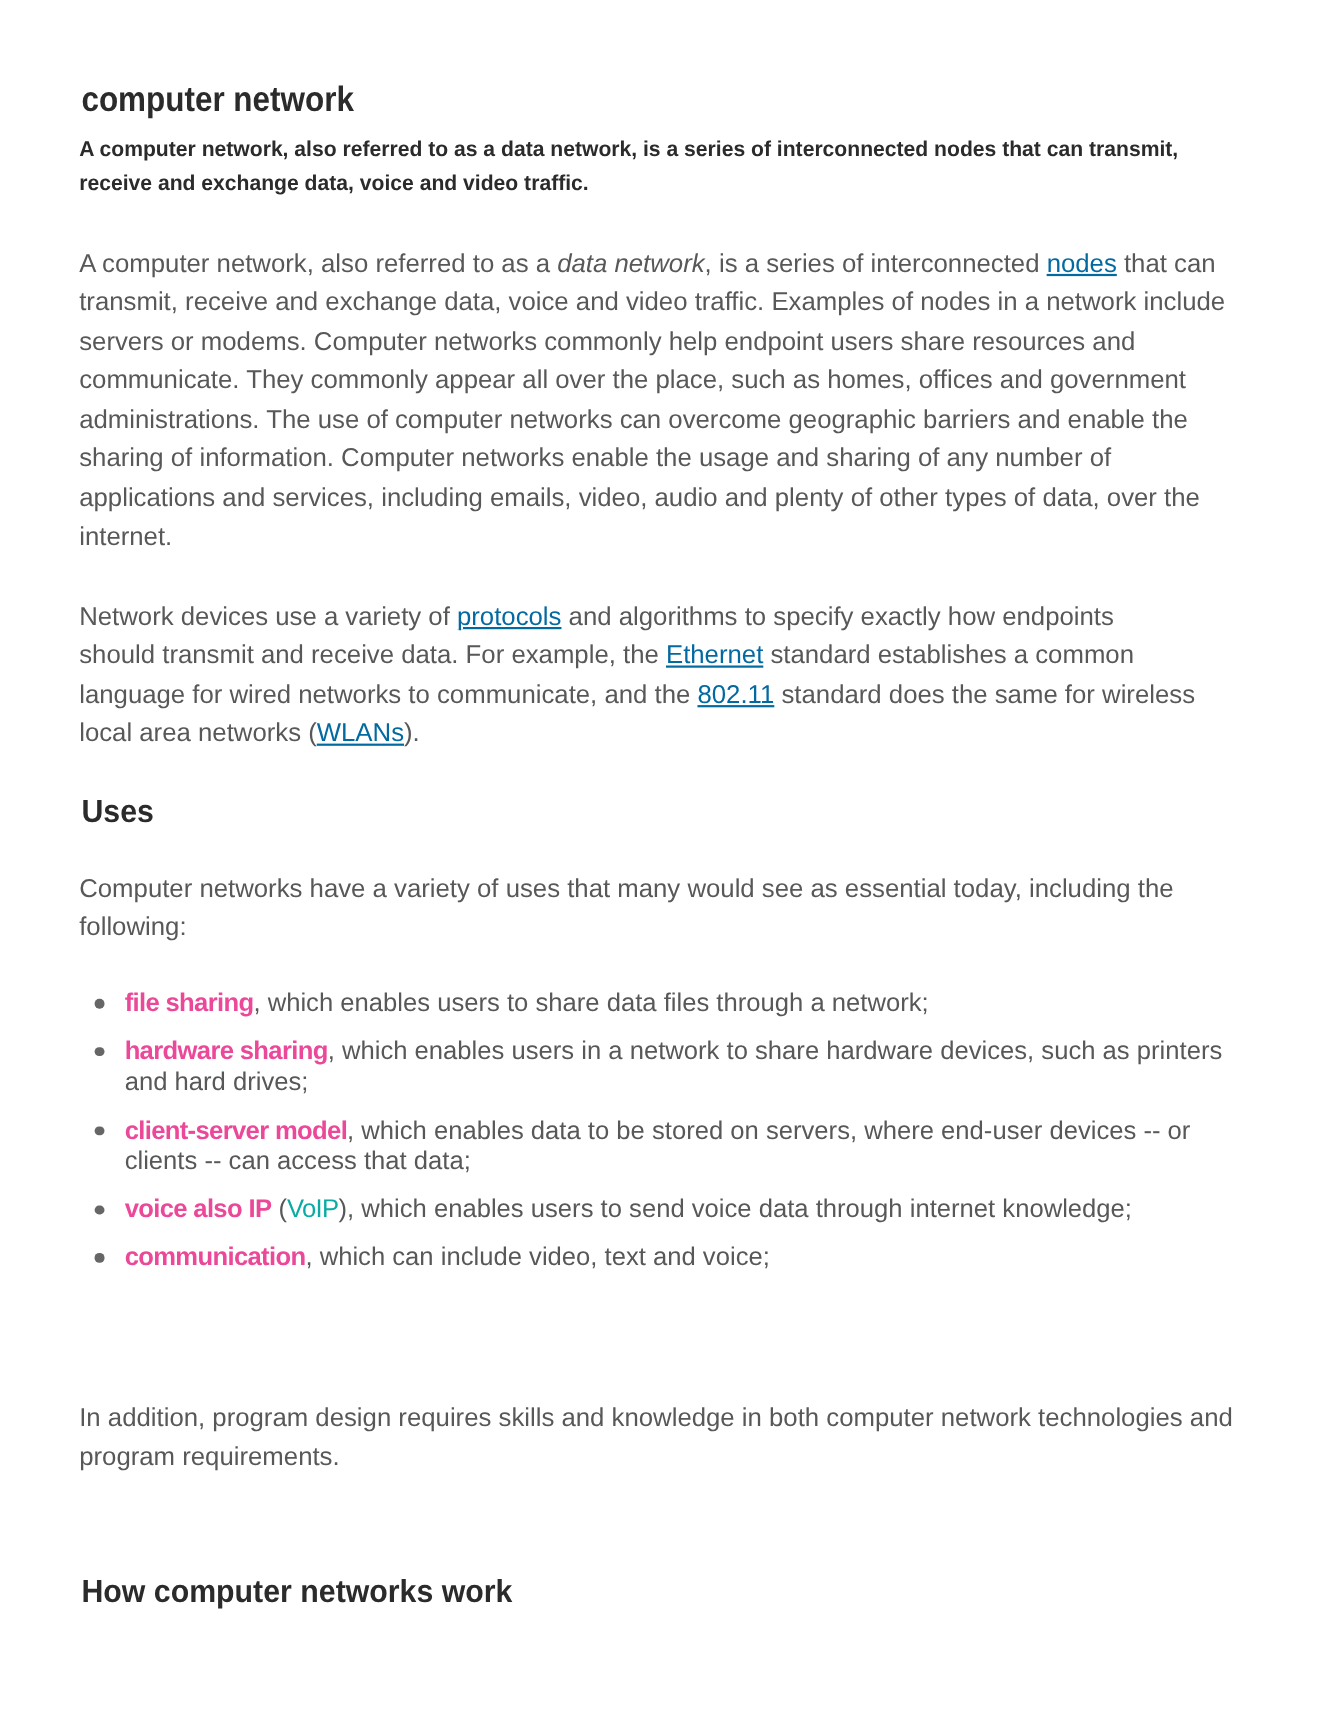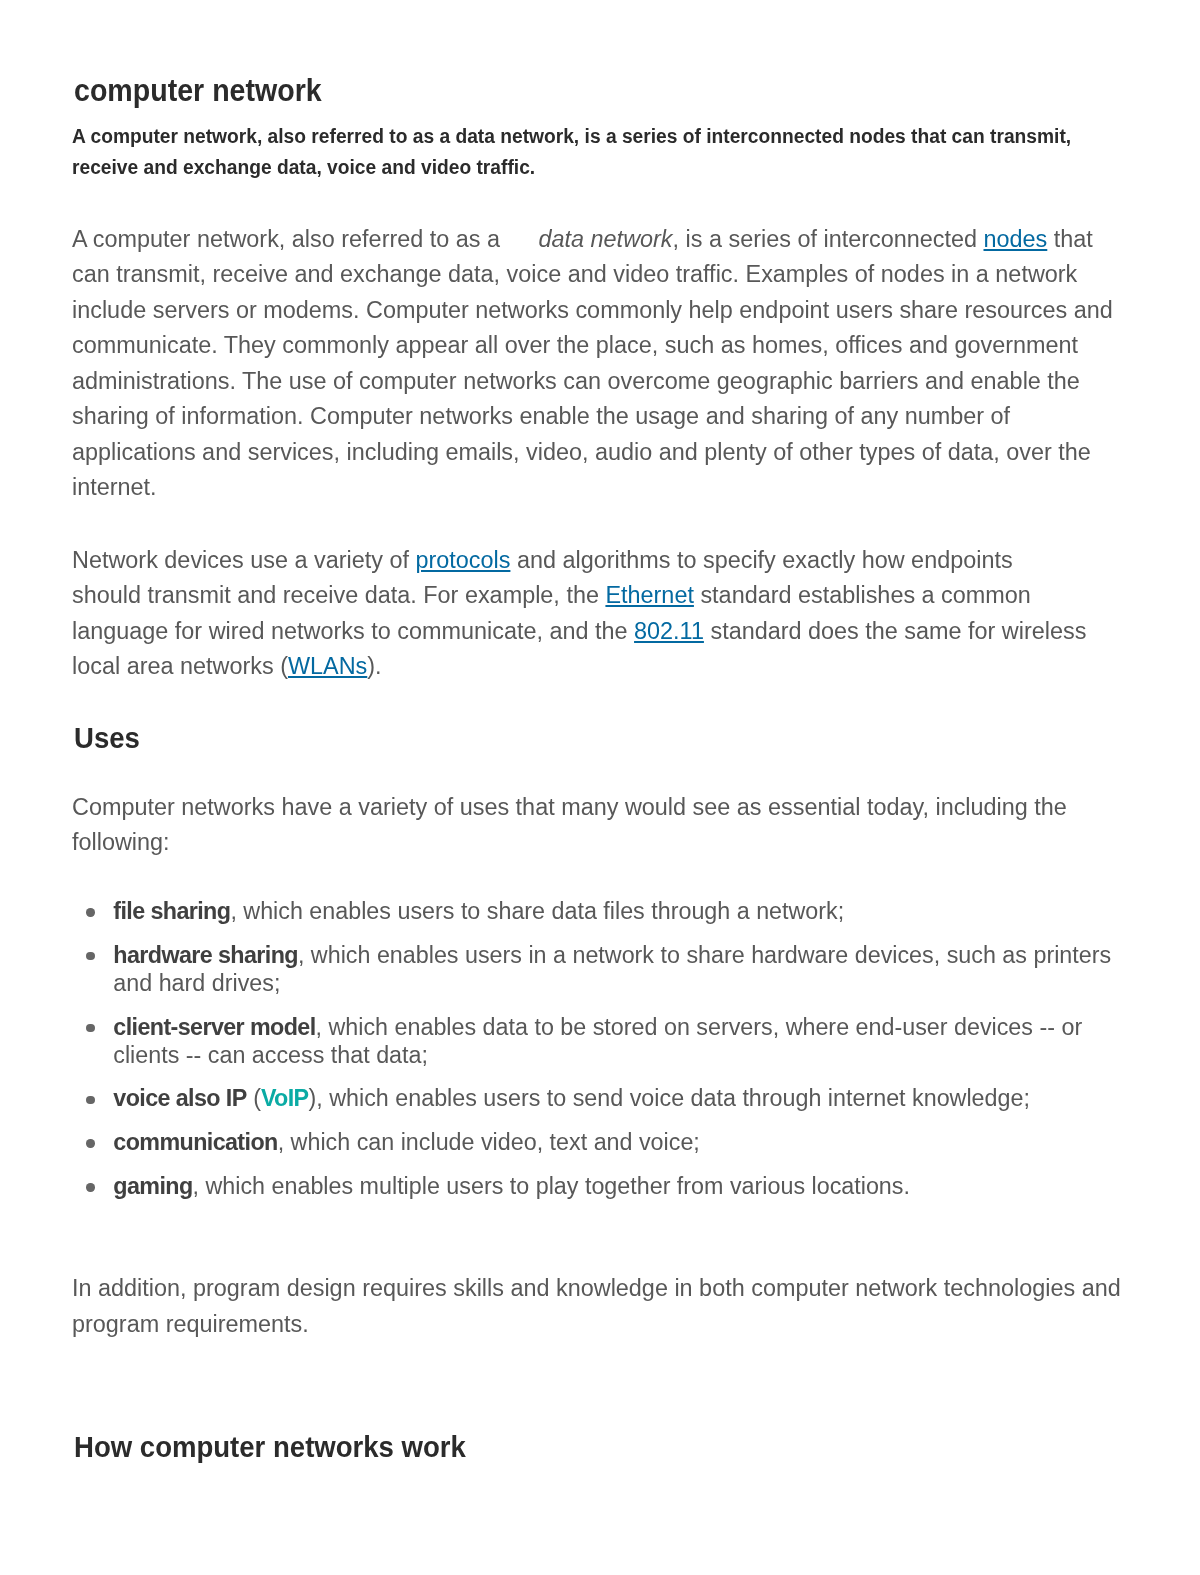--- a/index.html
+++ b/index.html
@@ -29,26 +29,26 @@
   p.body{font-size:23.42px;font-weight:normal;color:#585858;line-height:35.5px;
          margin:0;padding:0;position:absolute;left:72px;width:1056px;
          transform:translateZ(0);}
 
   ul.uses{margin:0;padding:0;list-style:none;position:absolute;left:72px;
           top:896.9px;width:1056px;transform:translateZ(0);}
   ul.uses li{font-size:23.3px;color:#585858;line-height:28.25px;
              margin:0 0 15.45px 0;padding-left:41.3px;position:relative;}
   ul.uses li .bul{position:absolute;left:14.38px;top:11.33px;width:8.45px;height:8.45px;
                   border-radius:50%;background:#666666;}
-  ul.uses li b{font-weight:bold;color:#404040;letter-spacing:-0.6px;}
+  ul.uses li b{font-weight:bold;color:#ec4899;letter-spacing:-0.6px;}
 
   a.lnk{color:#0369a1;text-decoration:underline;
         text-underline-offset:1.8px;text-decoration-thickness:1.9px;}
-  ul.uses li b.lnk-plain{color:#0aaba4;text-decoration:none;font-weight:bold;}
-  i{font-style:italic;margin-left:32px;}
+  ul.uses li b.lnk-plain{color:#0aaba4;text-decoration:none;font-weight:normal;}
+  i{font-style:italic;}
 </style>
 </head>
 <body>
 
 <div class="page">
 
   <h1 class="title">computer network</h1>
 
   <p class="deck">A computer network, also referred to as a data network, is a series of interconnected nodes that can transmit, receive and exchange data, voice and video traffic.</p>
 
@@ -59,20 +59,19 @@
   <h2 class="sec" style="top:723.8px">Uses</h2>
 
   <p class="body" style="top:789.73px">Computer networks have a variety of uses that many would see as essential today, including the following:</p>
 
   <ul class="uses" id="uses-list">
       <li><span class="bul"></span><b>file sharing</b><span>, which enables users to share data files through a network;</span></li>
       <li><span class="bul"></span><b>hardware sharing</b><span>, which enables users in a network to share hardware devices, such as printers and hard drives;</span></li>
       <li><span class="bul"></span><b>client-server model</b><span>, which enables data to be stored on servers, where end-user devices -- or clients -- can access that data;</span></li>
       <li><span class="bul"></span><b>voice also IP</b><span> (</span><b class="lnk-plain">VoIP</b><span>)</span><span>, which enables users to send voice data through internet knowledge;</span></li>
       <li><span class="bul"></span><b>communication</b><span>, which can include video, text and voice;</span></li>
-      <li><span class="bul"></span><b>gaming</b><span>, which enables multiple users to play together from various locations.</span></li>
     </ul>
 
   <p class="body" style="top:1271px">In addition, program design requires skills and knowledge in both computer network technologies and program requirements.</p>
 
   <h2 class="sec" style="top:1432.9px">How computer networks work</h2>
 
 </div>
 
 </body></html>

